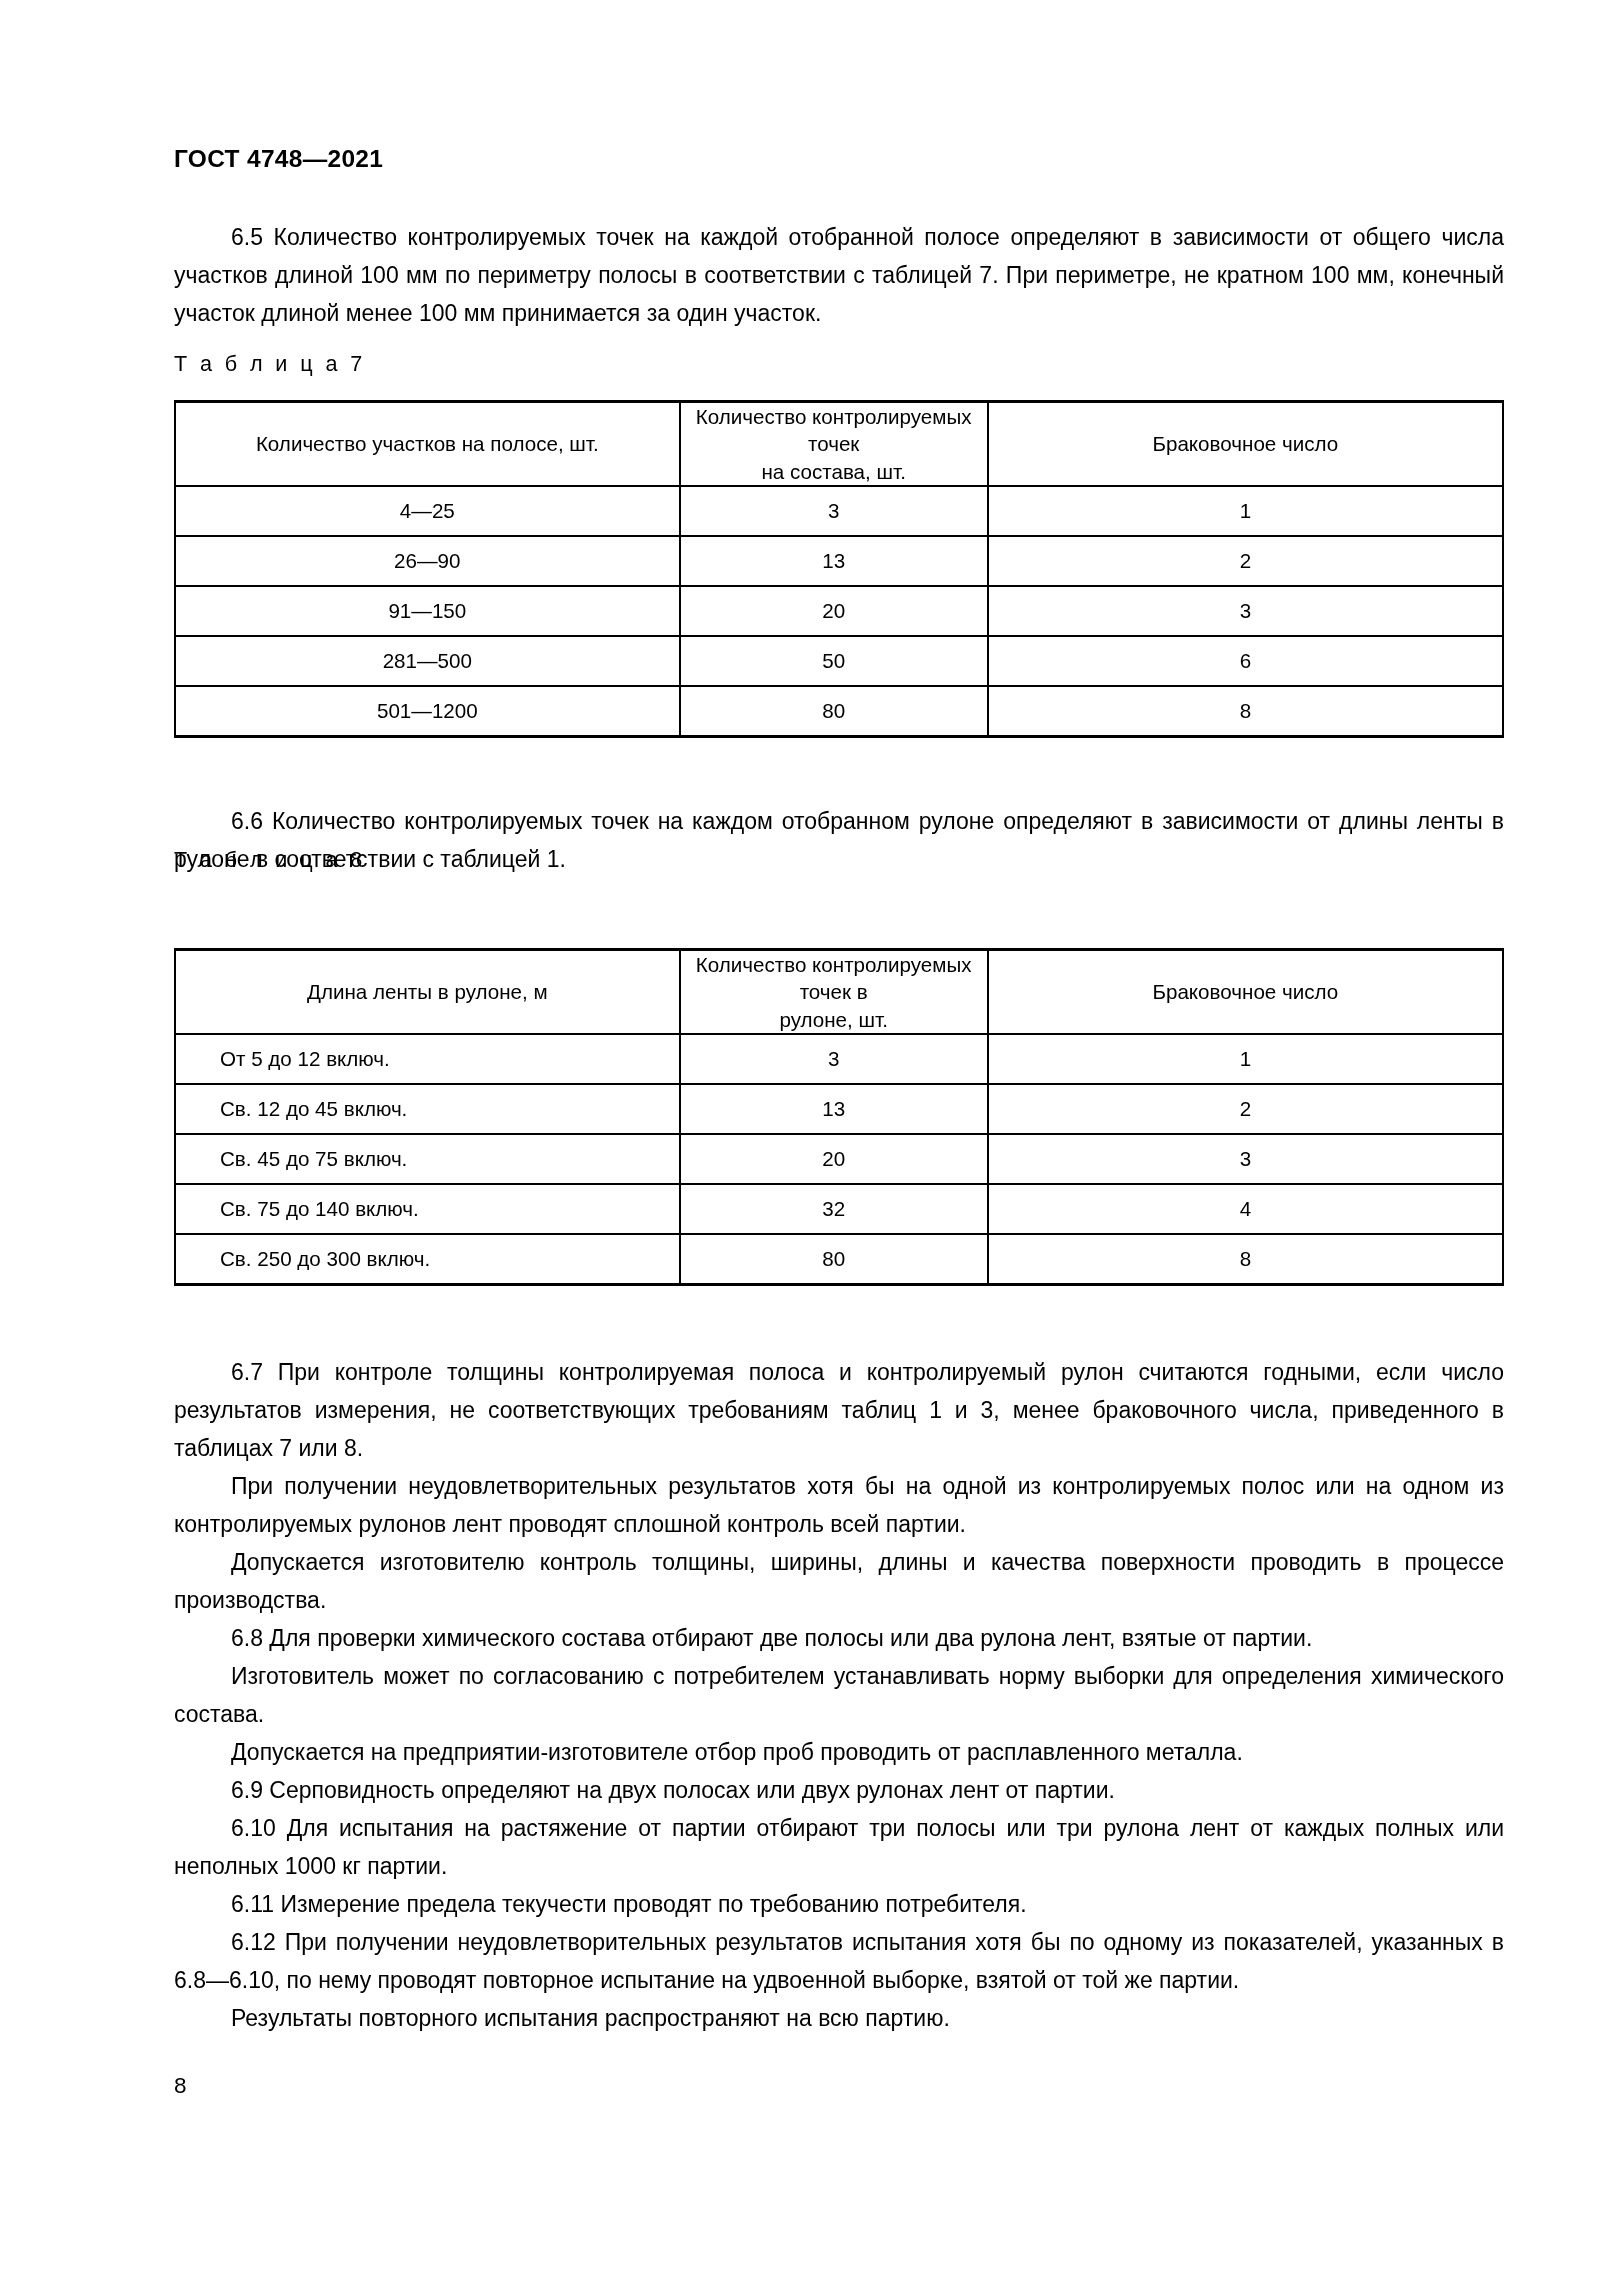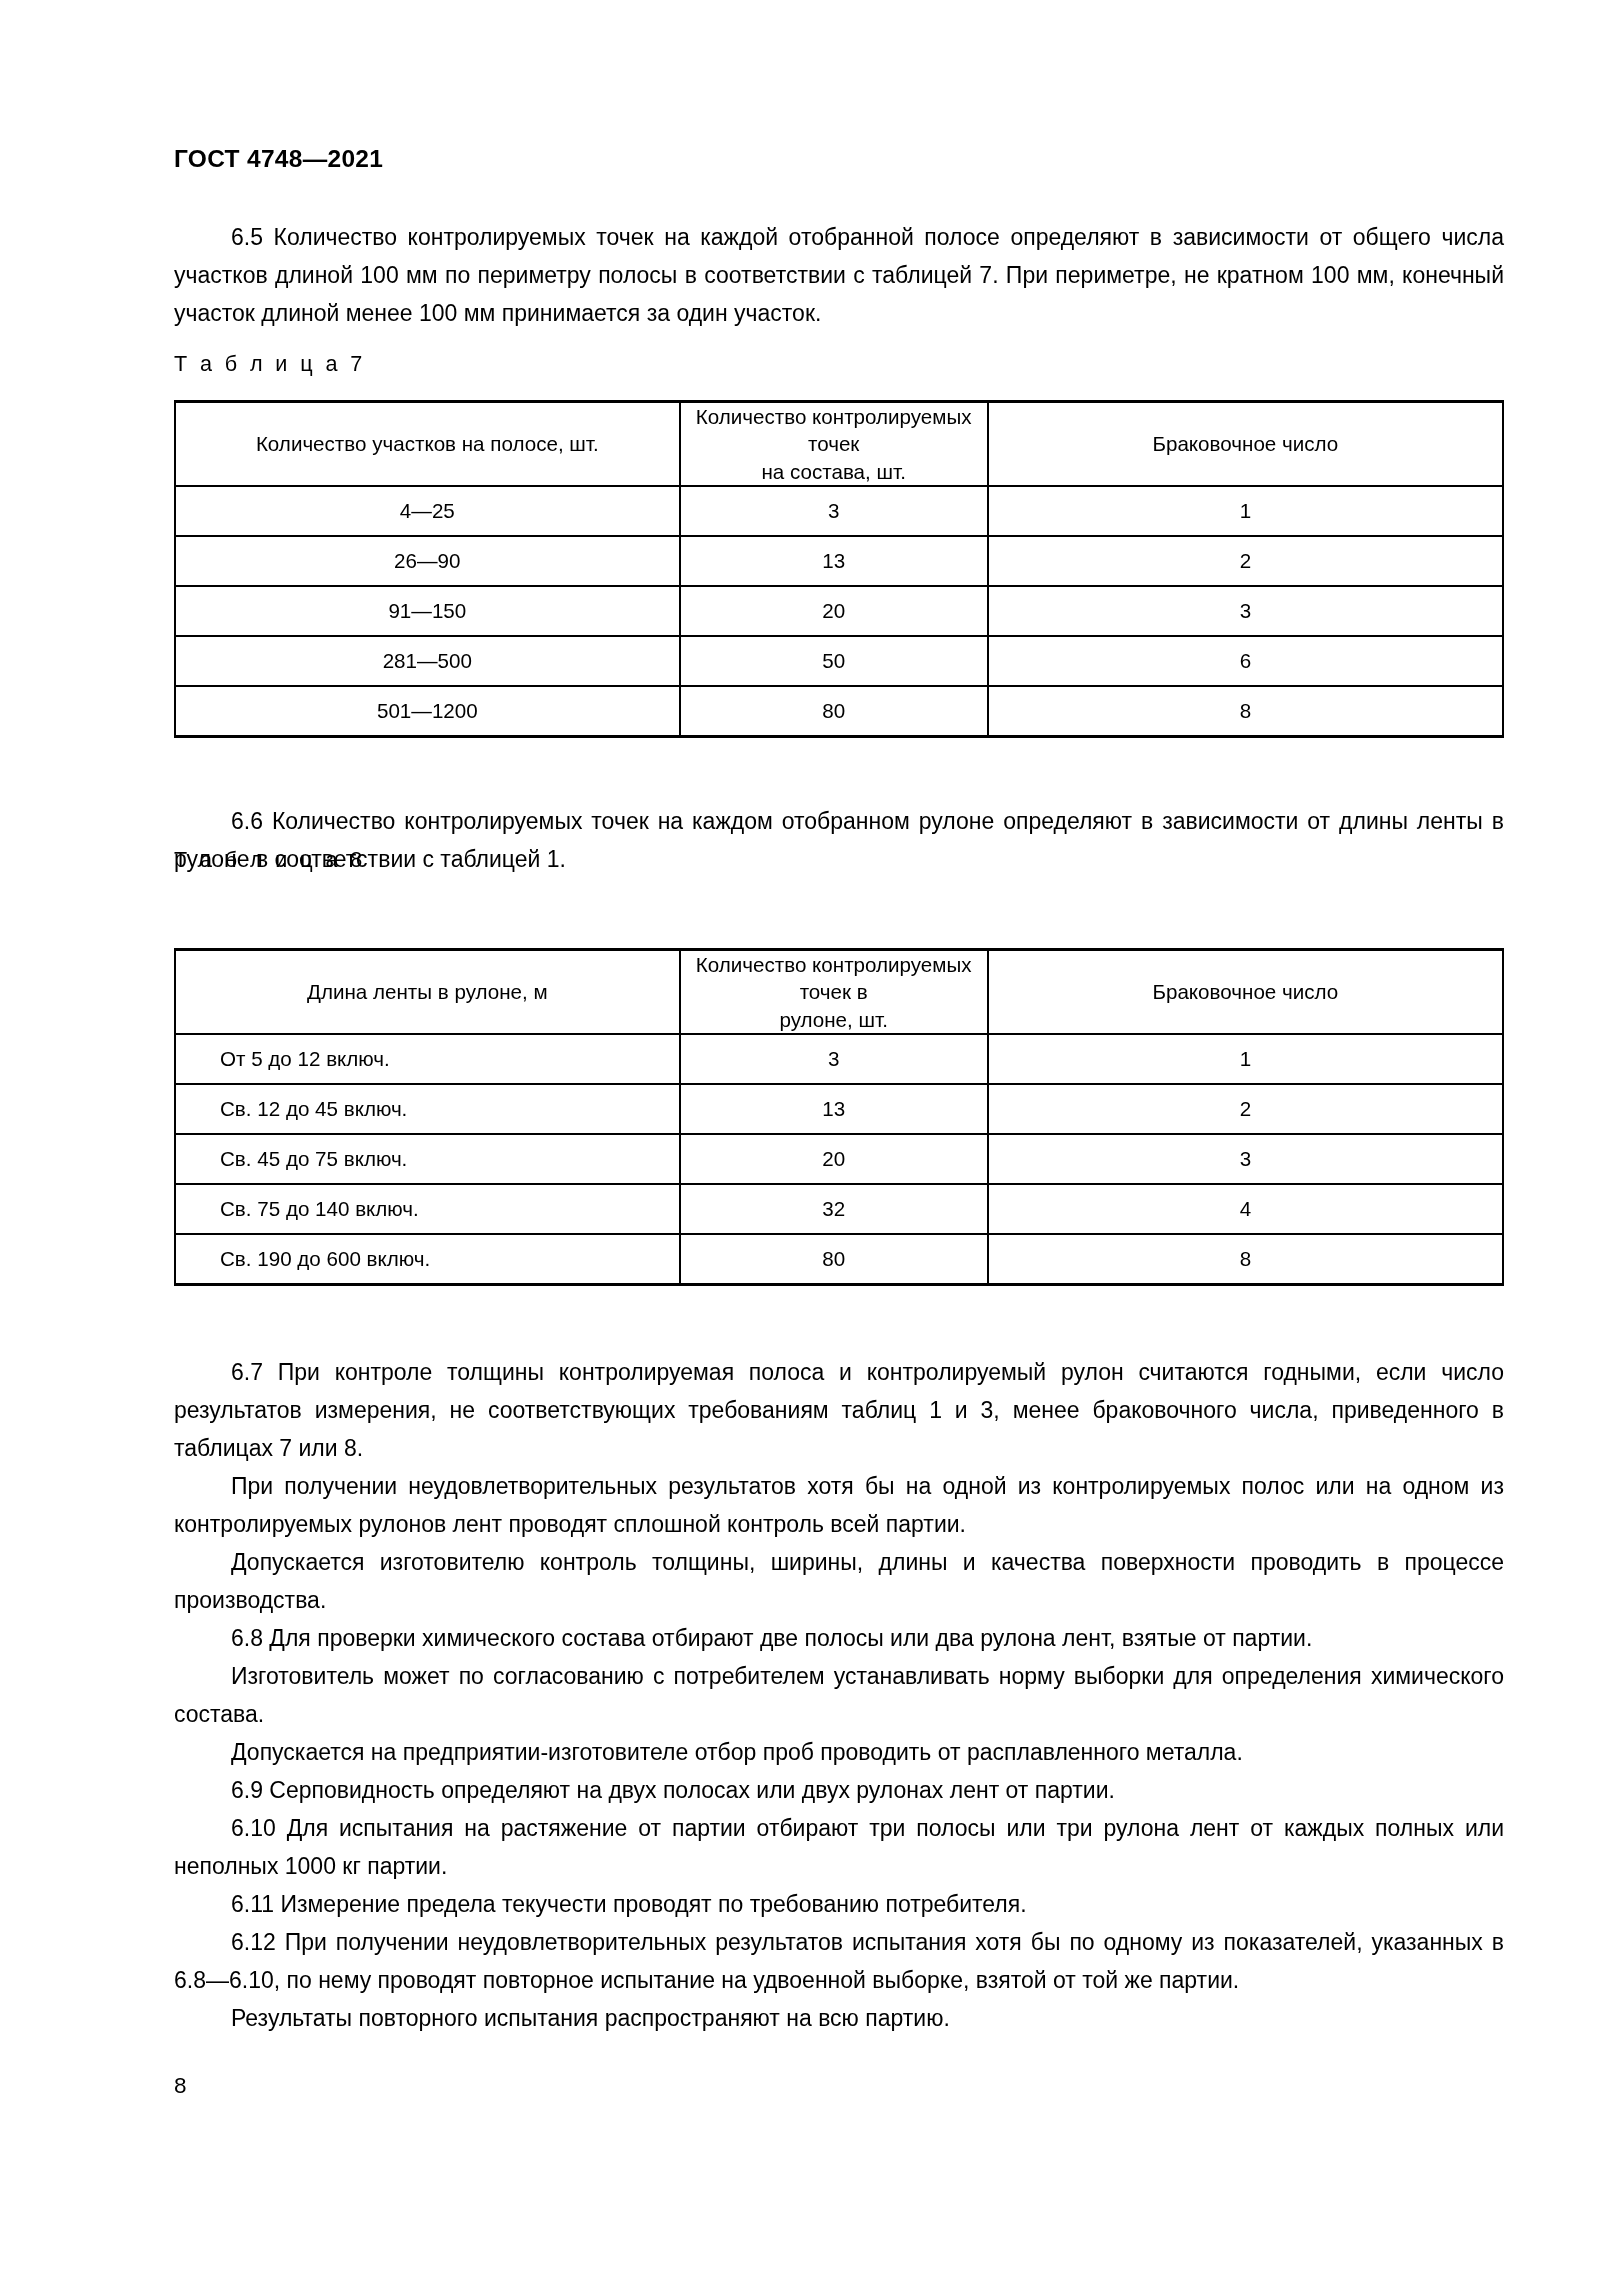--- a/index.html
+++ b/index.html
@@ -206,21 +206,21 @@
         <td class="left">Св. 45 до 75 включ.</td>
         <td>20</td>
         <td>3</td>
       </tr>
       <tr>
         <td class="left">Св. 75 до 140 включ.</td>
         <td>32</td>
         <td>4</td>
       </tr>
       <tr>
-        <td class="left">Св. 190 до 600 включ.</td>
+        <td class="left">Св. 250 до 300 включ.</td>
         <td>80</td>
         <td>8</td>
       </tr>
     </tbody>
   </table>
 
   <div class="body-block" style="top: 1353px;">
     <p class="para">6.7  При контроле толщины контролируемая полоса и контролируемый рулон считаются годными, если число результатов измерения, не соответствующих требованиям таблиц 1 и 3, менее браковочного числа, приведенного в таблицах 7 или 8.</p>
     <p class="para">При получении неудовлетворительных результатов хотя бы на одной из контролируемых полос или на одном из контролируемых рулонов лент проводят сплошной контроль всей партии.</p>
     <p class="para">Допускается изготовителю контроль толщины, ширины, длины и качества поверхности проводить в процессе производства.</p>

